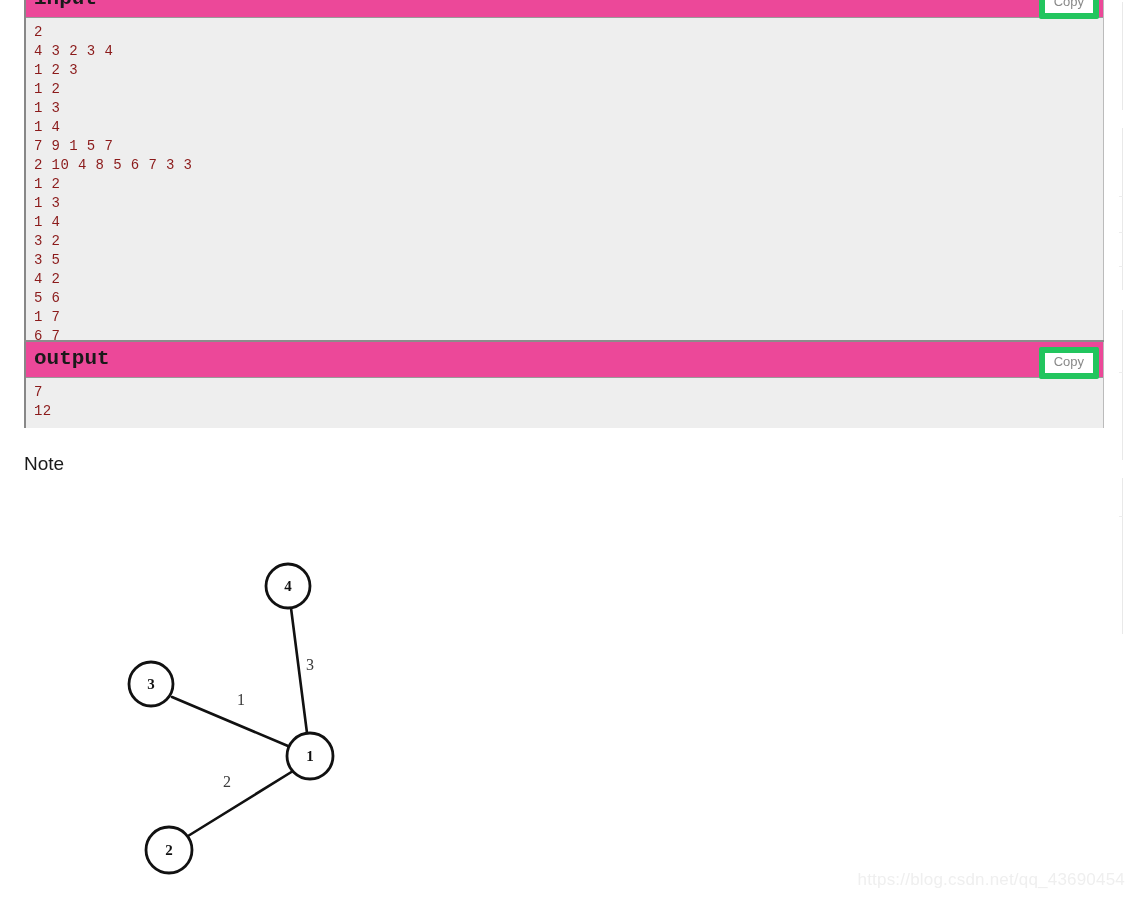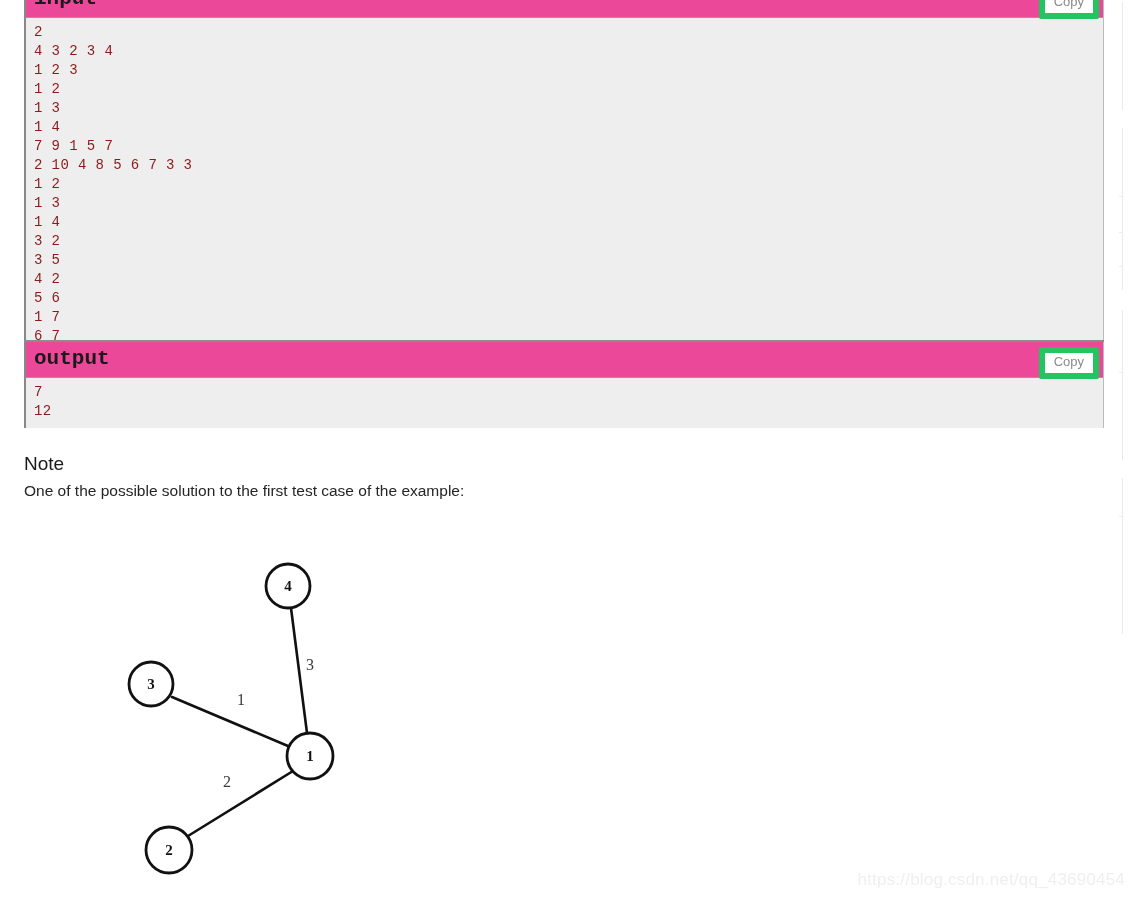--- a/index.html
+++ b/index.html
@@ -185,21 +185,20 @@
       <button class="copy-btn">Copy</button>
     </div>
     <pre class="io-pre output-pre">7
 12</pre>
   </div>
 
 </div>
 
 <div class="note-section">
   <h3 class="note-title">Note</h3>
-  <p class="note-text">One of the possible solution to the first test case of the example:</p>
 </div>
 
 <div class="figure-wrap">
   <svg width="620" height="378" viewBox="0 520 620 378">
     <g id="graph-edges">
         <line x1="291" y1="608" x2="307" y2="733" stroke="#111111" stroke-width="2.6" stroke-linecap="round"></line>
         <line x1="172" y1="697" x2="288" y2="746" stroke="#111111" stroke-width="2.6" stroke-linecap="round"></line>
         <line x1="188" y1="836" x2="293" y2="771" stroke="#111111" stroke-width="2.6" stroke-linecap="round"></line>
       </g>
     <g id="graph-nodes">

